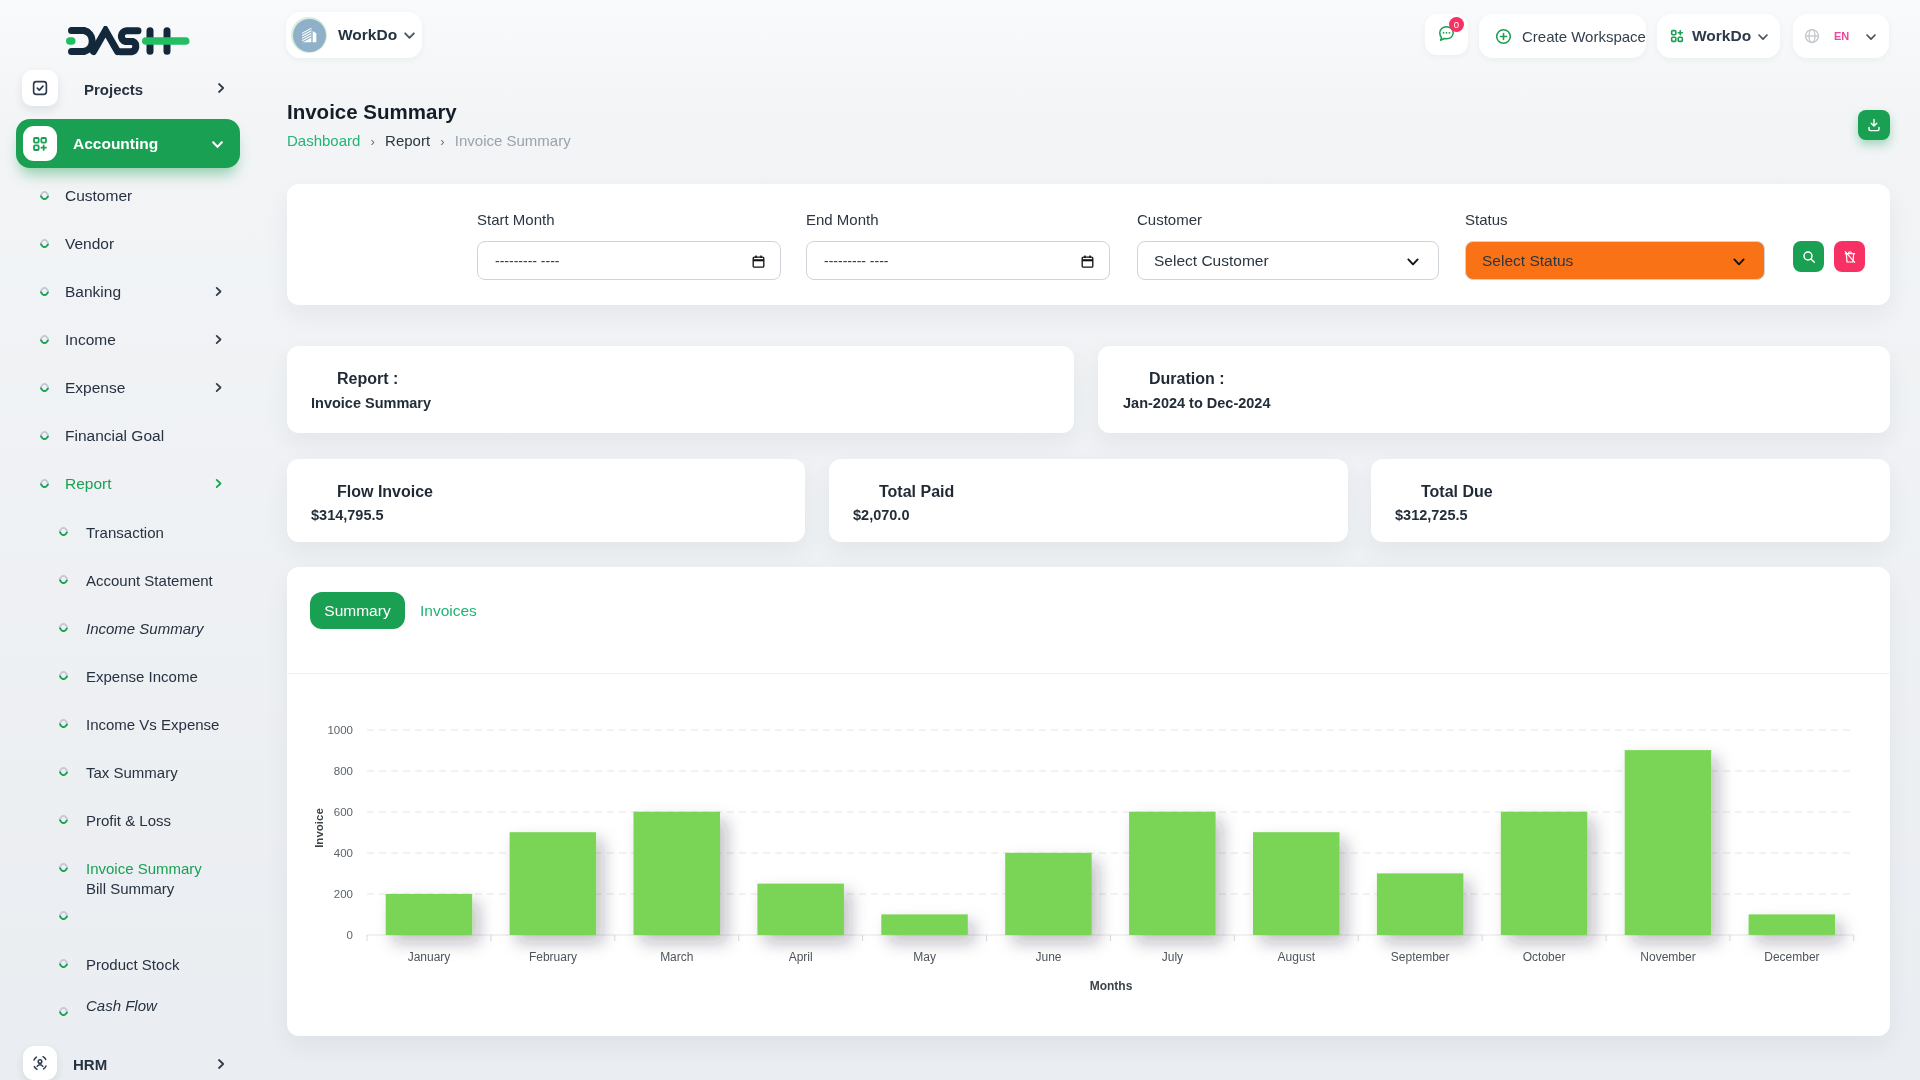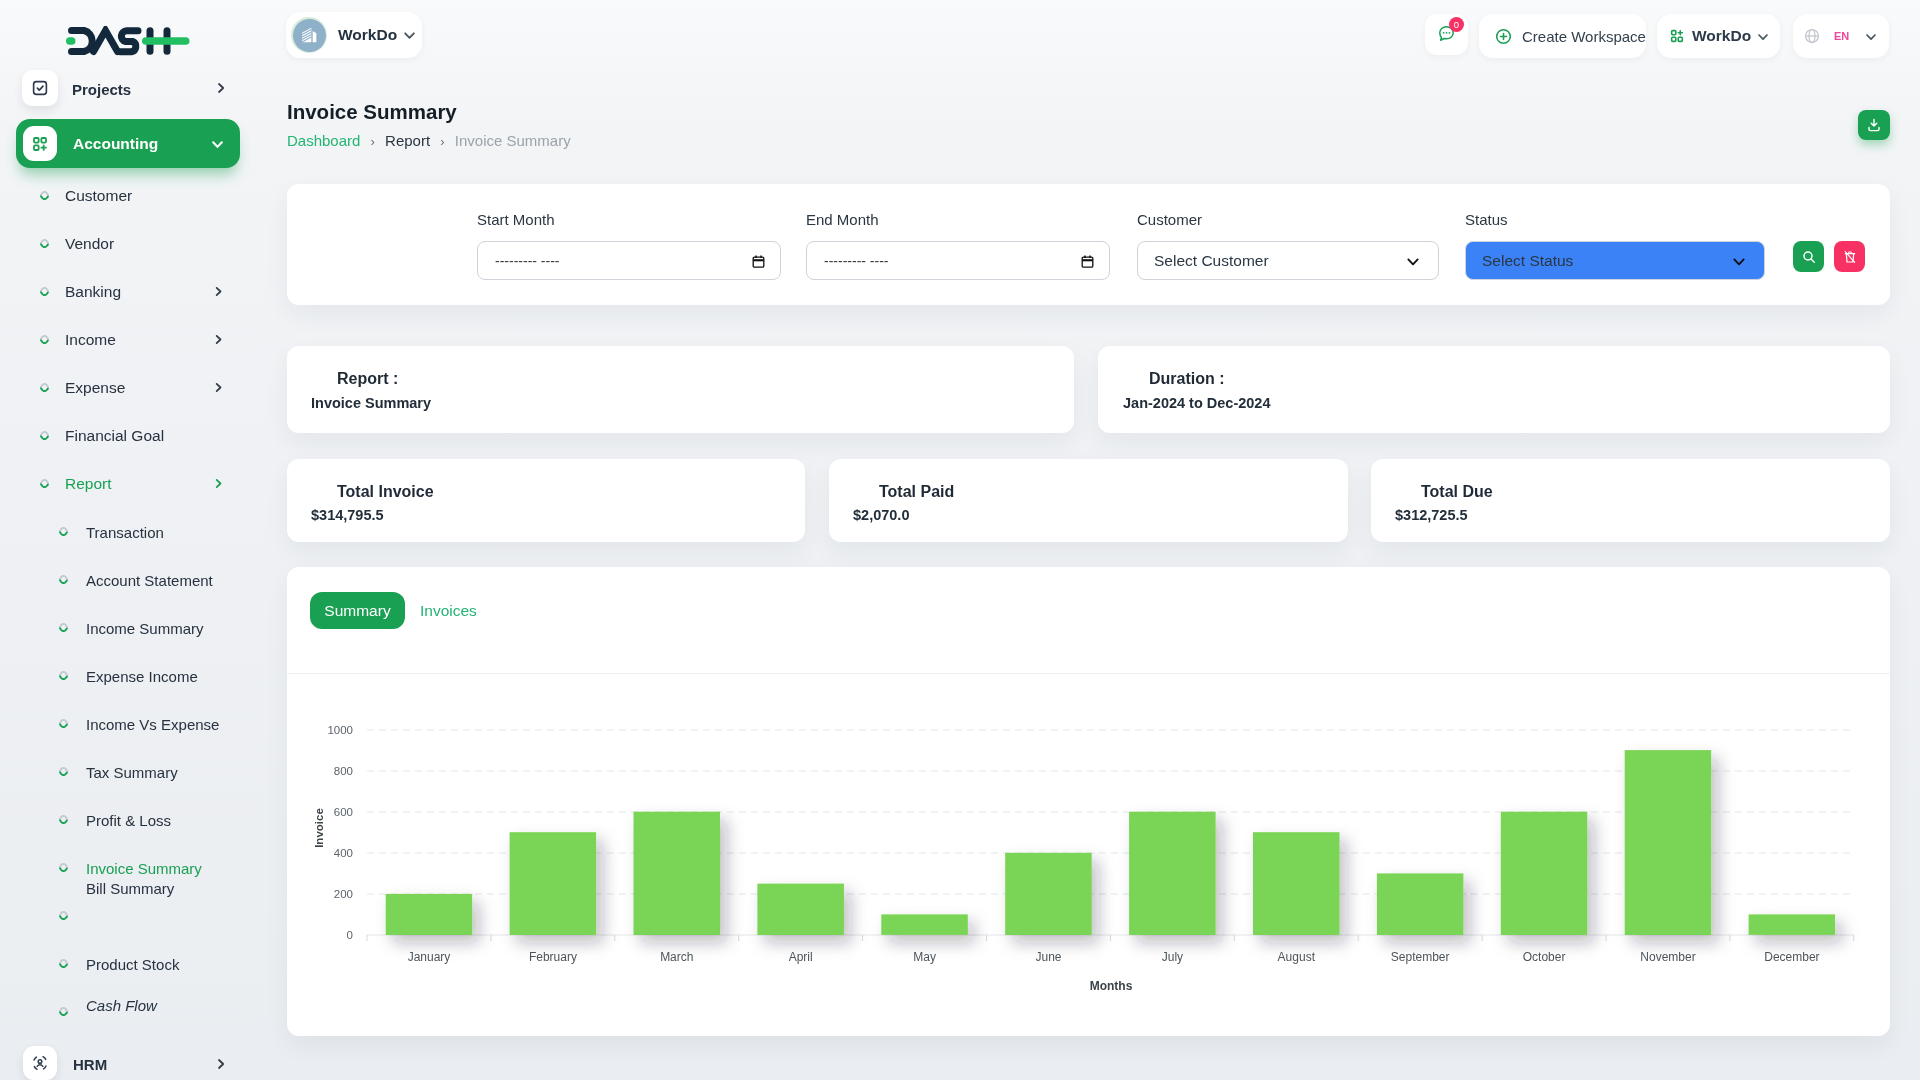--- a/index.html
+++ b/index.html
@@ -39,21 +39,21 @@
     <rect x="97.5" y="1.2" width="7" height="27.6" rx="3.5" fill="#14283c"></rect>
     <rect x="76" y="11.2" width="47.5" height="7.6" rx="3.8" fill="#21bf61"></rect>
   </svg>
 
   <div class="iconbox" style="left:22px;top:70px;">
     <svg width="18" height="18" viewBox="0 0 24 24" fill="none" stroke="#2e3b4e" stroke-width="2.2" stroke-linecap="round" stroke-linejoin="round">
         <rect x="3.5" y="3.5" width="17" height="17" rx="3.5"></rect>
         <path d="M8.5 12.2 l2.6 2.6 L16 9.5"></path>
       </svg>
   </div>
-  <div class="navtxt" style="left:72px;top:89px;font-weight:600;font-size:15px;">Projects</div>
+  <div class="navtxt" style="left:84px;top:89px;font-weight:600;font-size:15px;">Projects</div>
   <svg class="chev" style="left:215px;top:82px;" width="12" height="12" viewBox="0 0 12 12" fill="none" stroke="#333e4a" stroke-width="1.8" stroke-linecap="round" stroke-linejoin="round">
       <path d="M4 2 l4.2 4 L4 10"></path>
     </svg>
 
   <div class="abs" style="left:16px;top:119px;width:224px;height:49px;background:#1aa053;border-radius:14px;box-shadow:0 10px 14px -4px rgba(26,160,83,0.45);"></div>
   <div class="abs" style="left:23px;top:126px;width:34px;height:35px;background:#fff;border-radius:11px;display:flex;align-items:center;justify-content:center;">
     <svg width="18" height="18" viewBox="0 0 24 24" fill="none" stroke="#1aa053" stroke-width="2.4" stroke-linecap="round" stroke-linejoin="round">
         <rect x="4" y="4" width="6.2" height="6.2" rx="1.4"></rect>
         <rect x="13.8" y="4" width="6.2" height="6.2" rx="1.4"></rect>
         <rect x="4" y="13.8" width="6.2" height="6.2" rx="1.4"></rect>
@@ -90,21 +90,21 @@
     <div class="navtxt grn" style="top:484px;color:#1aa053;">Report</div>
   <svg class="chev" style="left:213px;top:478px;" width="11" height="11" viewBox="0 0 12 12" fill="none" stroke="#1aa053" stroke-width="1.9" stroke-linecap="round" stroke-linejoin="round">
       <path d="M4 2 l4.2 4 L4 10"></path>
     </svg>
 
   <div class="bullet" style="left:59px;top:527px;"></div>
     <div class="navtxt2" style="top:532px;">Transaction</div>
   <div class="bullet" style="left:59px;top:575px;"></div>
     <div class="navtxt2" style="top:580px;">Account Statement</div>
   <div class="bullet" style="left:59px;top:623px;"></div>
-    <div class="navtxt2" style="top:628px;">Income Summary</div>
+    <div class="navtxt2" style="top:628px;font-style:italic;">Income Summary</div>
   <div class="bullet" style="left:59px;top:671px;"></div>
     <div class="navtxt2" style="top:676px;">Expense Income</div>
   <div class="bullet" style="left:59px;top:719px;"></div>
     <div class="navtxt2" style="top:724px;">Income Vs Expense</div>
   <div class="bullet" style="left:59px;top:767px;"></div>
     <div class="navtxt2" style="top:772px;">Tax Summary</div>
   <div class="bullet" style="left:59px;top:815px;"></div>
     <div class="navtxt2" style="top:820px;">Profit &amp; Loss</div>
   <div class="bullet" style="left:59px;top:863px;"></div>
     <div class="navtxt2" style="top:868px;color:#1aa053;">Invoice Summary</div>
@@ -227,21 +227,21 @@
       <path d="M3.5 10 h17" stroke-width="3.4"></path>
       <path d="M8 2.5 v4 M16 2.5 v4" stroke-width="2.4"></path>
     </svg>
 </div>
 <div class="abs" style="left:1137px;top:241px;width:302px;height:39px;border:1px solid #ced4da;border-radius:8px;background:#fff;">
   <span style="position:absolute;left:16px;top:50%;transform:translateY(-50%);font-size:15.5px;color:#2a3642;">Select Customer</span>
   <svg class="abs" style="right:18px;top:13px;" width="14" height="14" viewBox="0 0 12 12" fill="none" stroke="#111" stroke-width="1.6" stroke-linecap="round" stroke-linejoin="round">
       <path d="M2 3.8 l4 4.2 L10 3.8"></path>
     </svg>
 </div>
-<div class="abs" style="left:1465px;top:241px;width:300px;height:39px;border:1px solid #ced4da;border-radius:8px;background:#3b82f6;">
+<div class="abs" style="left:1465px;top:241px;width:300px;height:39px;border:1px solid #ced4da;border-radius:8px;background:#f97316;">
   <span style="position:absolute;left:16px;top:50%;transform:translateY(-50%);font-size:15.5px;color:#2a3642;">Select Status</span>
   <svg class="abs" style="right:18px;top:13px;" width="14" height="14" viewBox="0 0 12 12" fill="none" stroke="#111" stroke-width="1.6" stroke-linecap="round" stroke-linejoin="round">
       <path d="M2 3.8 l4 4.2 L10 3.8"></path>
     </svg>
 </div>
 <div class="abs" style="left:1793px;top:241px;width:31px;height:31px;background:#1aa053;border-radius:8px;display:flex;align-items:center;justify-content:center;">
   <svg width="16" height="16" viewBox="0 0 24 24" fill="none" stroke="#fff" stroke-width="2.2" stroke-linecap="round">
       <circle cx="10.5" cy="10.5" r="6"></circle>
       <path d="M15 15 L20 20"></path>
     </svg>
@@ -254,21 +254,21 @@
 </div>
 
 <div class="card" style="left:287px;top:346px;width:787px;height:87px;"></div>
 <div class="abs ttl" style="left:311px;top:370px;">Report :</div>
 <div class="abs sub" style="left:311px;top:395px;">Invoice Summary</div>
 <div class="card" style="left:1098px;top:346px;width:792px;height:87px;"></div>
 <div class="abs ttl" style="left:1123px;top:370px;">Duration :</div>
 <div class="abs sub" style="left:1123px;top:395px;">Jan-2024 to Dec-2024</div>
 
 <div class="card" style="left:287px;top:459px;width:518px;height:83px;"></div>
-<div class="abs ttl" style="left:311px;top:483px;">Total Invoice</div>
+<div class="abs ttl" style="left:311px;top:483px;">Flow Invoice</div>
 <div class="abs sub" style="left:311px;top:507px;">$314,795.5</div>
 <div class="card" style="left:829px;top:459px;width:519px;height:83px;"></div>
 <div class="abs ttl" style="left:853px;top:483px;">Total Paid</div>
 <div class="abs sub" style="left:853px;top:507px;">$2,070.0</div>
 <div class="card" style="left:1371px;top:459px;width:519px;height:83px;"></div>
 <div class="abs ttl" style="left:1395px;top:483px;">Total Due</div>
 <div class="abs sub" style="left:1395px;top:507px;">$312,725.5</div>
 
 <div class="card" style="left:287px;top:567px;width:1603px;height:469px;"></div>
 <div class="abs" style="left:310px;top:592px;width:95px;height:37px;background:#1aa053;border-radius:12px;display:flex;align-items:center;justify-content:center;color:#fff;font-size:15.5px;">Summary</div>

